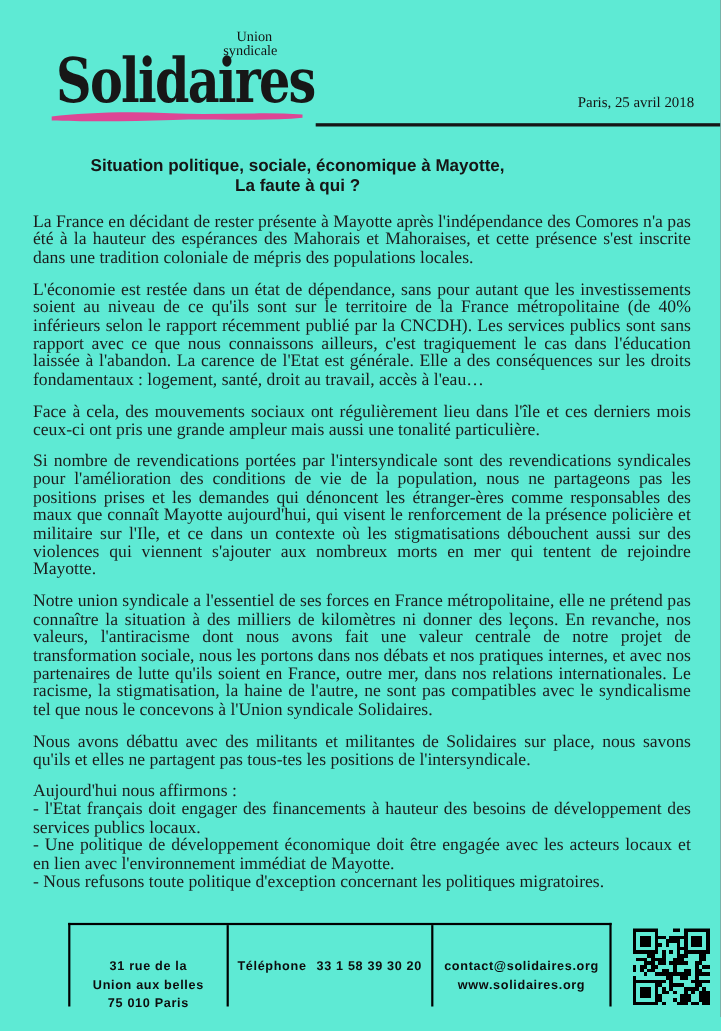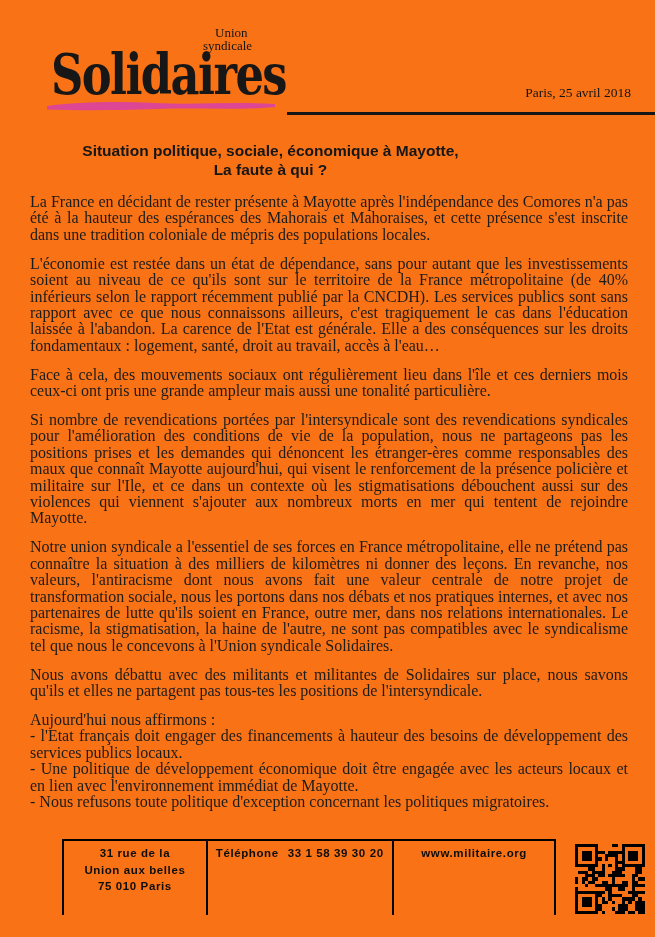--- a/index.html
+++ b/index.html
@@ -1,21 +1,21 @@
 <!DOCTYPE html>
 <html lang="fr"><head>
 <meta charset="utf-8">
 <title>Solidaires – Communiqué</title>
 <style>
   html,body{margin:0;padding:0;background:#888;}
   .page{
     position:relative;
     width:655px;height:937px;
     margin:0 auto;
-    background:#f97316;
+    background:#5eead4;
     overflow:hidden;
     color:#1b1b1b;
     font-family:"Liberation Serif","DejaVu Serif",serif;
   }
   
   .logo{position:absolute;left:45px;top:26px;width:236px;height:90px;}
   .union{
     position:absolute;left:158px;top:0;
     font-family:"Liberation Serif","DejaVu Serif",serif;
     font-size:13px;line-height:13px;color:#141414;
@@ -56,21 +56,21 @@
   
   .info-table{
     position:absolute;left:62px;top:839px;width:494px;height:76px;
     display:flex;
     border:2px solid #000;border-bottom:none;
     box-sizing:border-box;
     font-family:"Liberation Sans","DejaVu Sans",sans-serif;
     font-weight:bold;font-size:11.5px;line-height:16.5px;
     letter-spacing:0.6px;color:#0d0d0d;
   }
-  .cell{box-sizing:border-box;padding-top:4px;}
+  .cell{box-sizing:border-box;padding-top:30px;}
   .cell-address{width:145px;text-align:center;border-right:2px solid #000;}
   .cell-phones{width:188px;padding-left:8px;border-right:2px solid #000;}
   .cell-contact{width:161px;text-align:center;}
   .phone-row .lbl{margin-right:9px;}
   .qr{position:absolute;left:574px;top:844px;width:72px;height:70px;}
 </style>
 </head>
 <body>
 
 <div class="page">
@@ -112,21 +112,22 @@
       <div>31 rue de la</div>
       <div>Union aux belles</div>
       <div>75 010 Paris</div>
     </div>
     <div class="cell cell-phones">
       <div class="phone-row">
         <span class="lbl">Téléphone</span><span>33 1 58 39 30 20</span>
       </div>
     </div>
     <div class="cell cell-contact">
-      <div>www.militaire.org</div>
+      <div>contact@solidaires.org</div>
+      <div>www.solidaires.org</div>
     </div>
   </div>
 
   <div id="qr" class="qr"><svg viewBox="0 0 21 21" width="100%" height="100%" shape-rendering="crispEdges" fill="#000">
         <rect x="0" y="0" width="1" height="1"></rect>
         <rect x="1" y="0" width="1" height="1"></rect>
         <rect x="2" y="0" width="1" height="1"></rect>
         <rect x="3" y="0" width="1" height="1"></rect>
         <rect x="4" y="0" width="1" height="1"></rect>
         <rect x="5" y="0" width="1" height="1"></rect>

